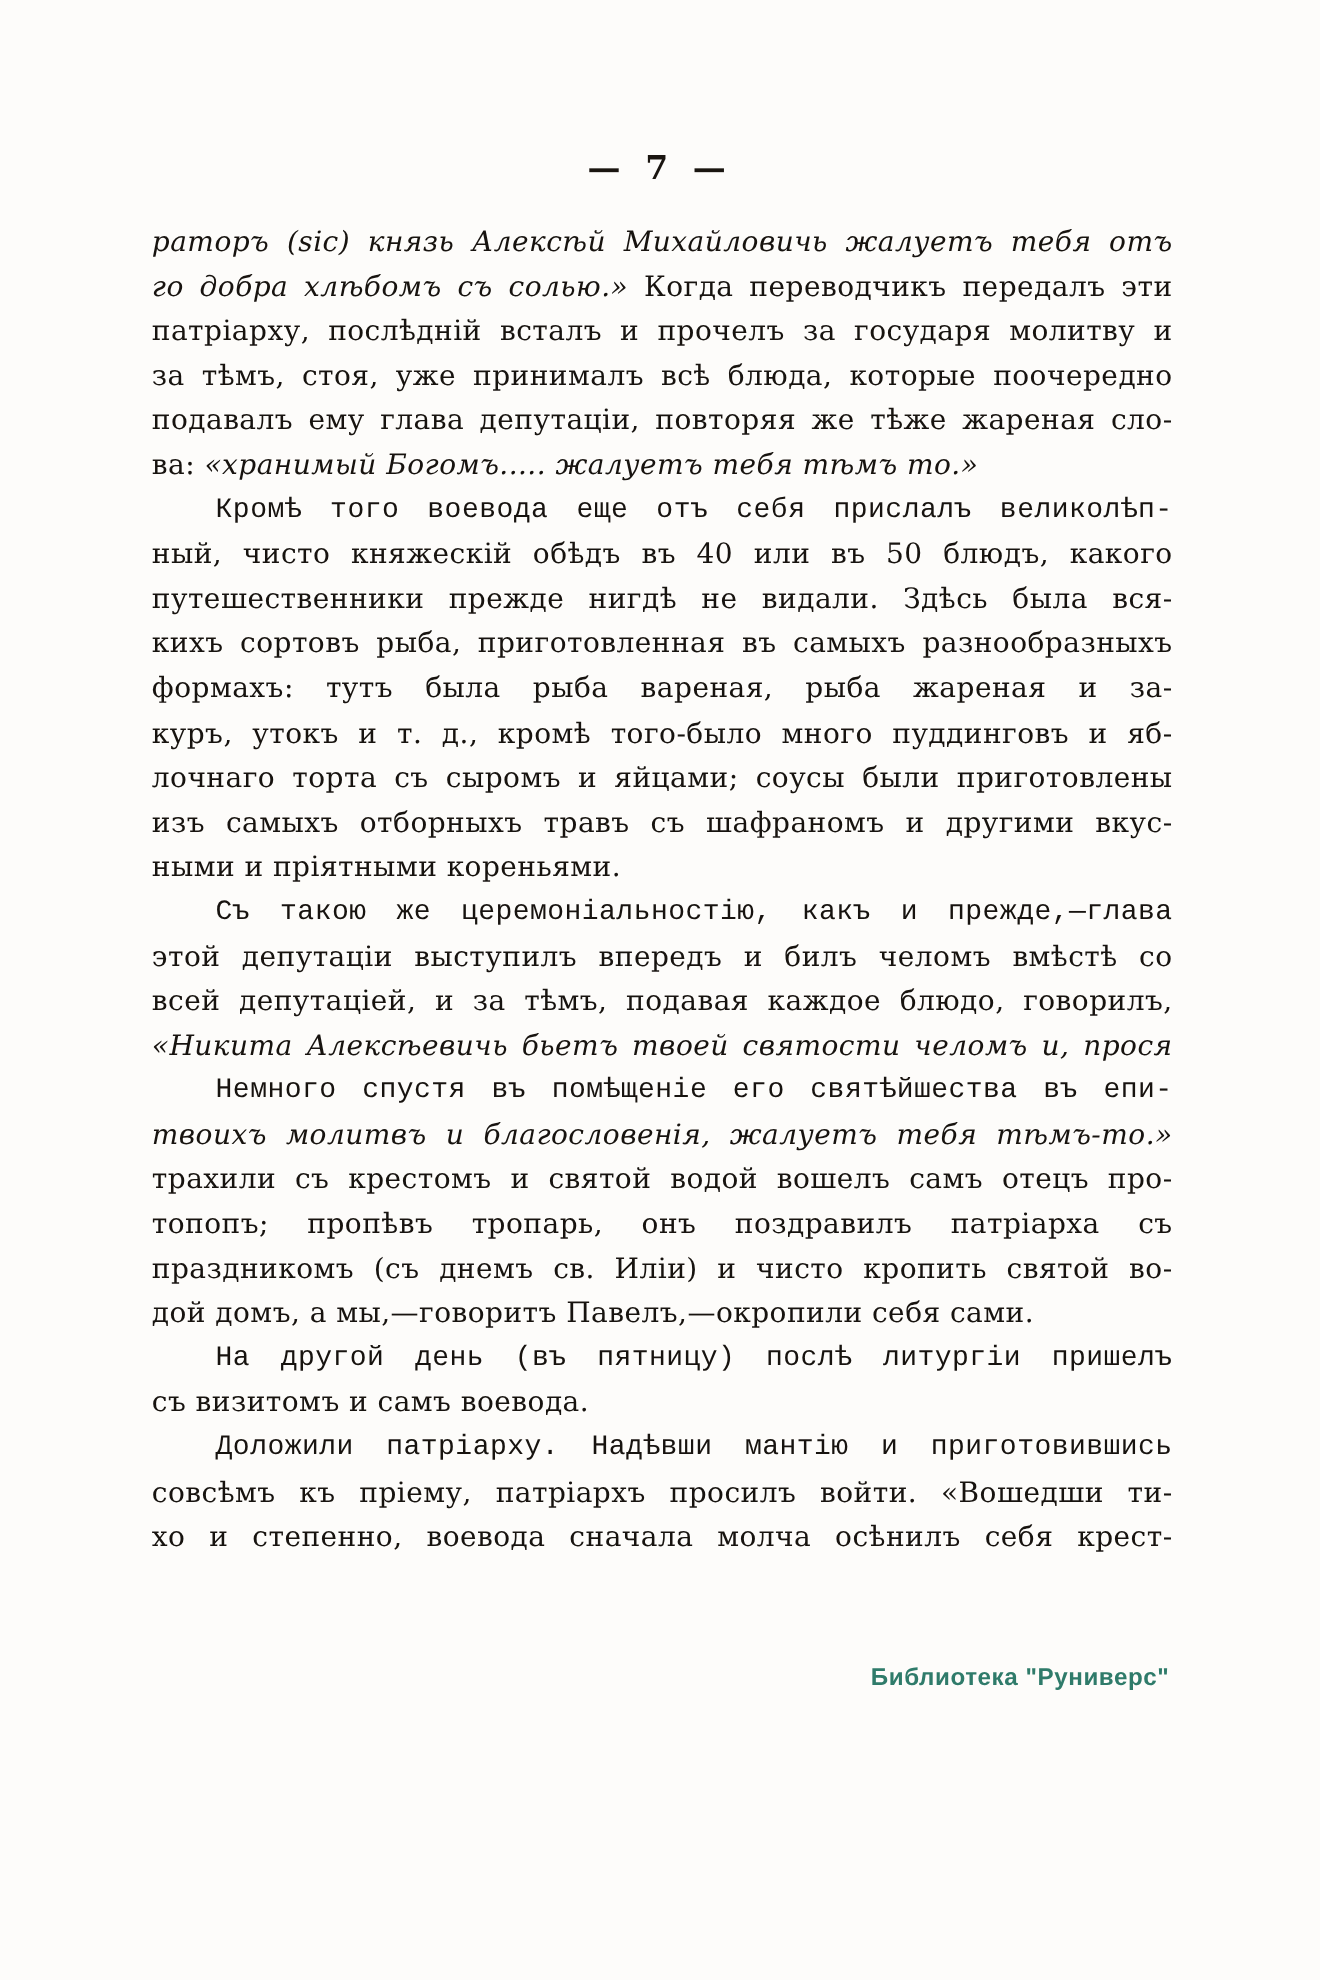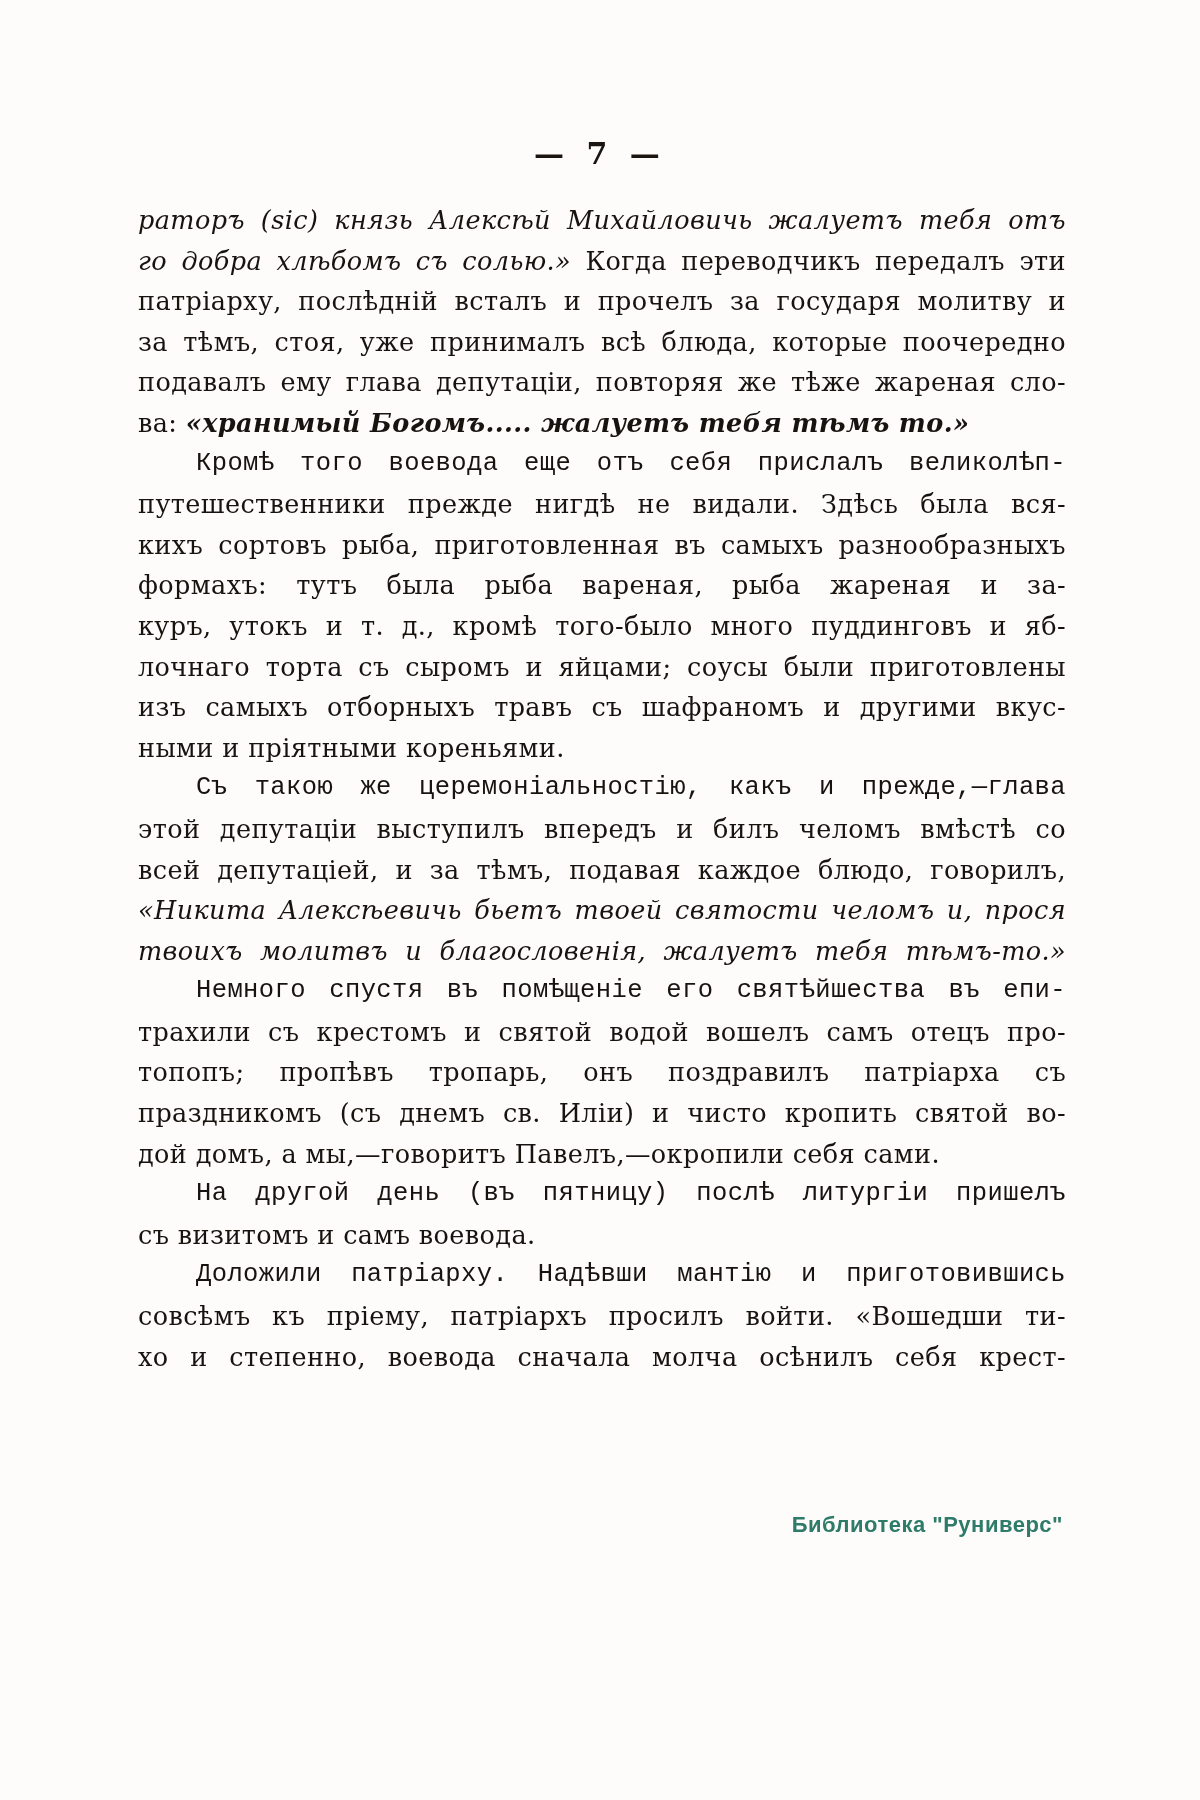--- a/index.html
+++ b/index.html
@@ -44,21 +44,21 @@
     overflow: hidden;
   }
   .line.last {
     text-align-last: left;
   }
   .line.indent {
     text-indent: 58px;
     font-family: Liberation Mono, monospace;
   }
   .line .it { font-style: italic; }
-  .line .bd { font-weight: bold; }
+  .line .bd { font-weight: normal; }
   .watermark {
     position: absolute;
     top: 1512px;
     right: 137px;
     font-family: "Liberation Sans", "DejaVu Sans", sans-serif;
     font-size: 22px;
     font-weight: bold;
     color: #2f7b6a;
     letter-spacing: 0.5px;
   }
@@ -70,33 +70,34 @@
   <div class="page-header">— 7 —</div>
 
   <div class="text-block" id="text-block">
       <div class="line"><span class="it">раторъ (sic) князь Алексѣй Михайловичь жалуетъ тебя отъ свое-</span></div>
       <div class="line"><span class="it">го добра хлѣбомъ съ солью.» </span><span>Когда переводчикъ передалъ эти слова</span></div>
       <div class="line"><span>патріарху, послѣдній всталъ и прочелъ за государя молитву и</span></div>
       <div class="line"><span>за тѣмъ, стоя, уже принималъ всѣ блюда, которые поочередно</span></div>
       <div class="line"><span>подавалъ ему глава депутаціи, повторяя же тѣже жареная сло-</span></div>
       <div class="line last"><span>ва: </span><span class="it bd">«хранимый Богомъ..... жалуетъ тебя тѣмъ то.»</span></div>
       <div class="line indent"><span>Кромѣ того воевода еще отъ себя прислалъ великолѣп-</span></div>
+      <div class="line"><span>ный, чисто княжескій обѣдъ въ 40 или въ 50 блюдъ, какого</span></div>
       <div class="line"><span>путешественники прежде нигдѣ не видали. Здѣсь была вся-</span></div>
       <div class="line"><span>кихъ сортовъ рыба, приготовленная въ самыхъ разнообразныхъ</span></div>
       <div class="line"><span>формахъ: тутъ была рыба вареная, рыба жареная и за-</span></div>
       <div class="line"><span>куръ, утокъ и т. д., кромѣ того-было много пуддинговъ и яб-</span></div>
       <div class="line"><span>лочнаго торта съ сыромъ и яйцами; соусы были приготовлены</span></div>
       <div class="line"><span>изъ самыхъ отборныхъ травъ съ шафраномъ и другими вкус-</span></div>
       <div class="line last"><span>ными и пріятными кореньями.</span></div>
       <div class="line indent"><span>Съ такою же церемоніальностію, какъ и прежде,—глава</span></div>
       <div class="line"><span>этой депутаціи выступилъ впередъ и билъ челомъ вмѣстѣ со</span></div>
       <div class="line"><span>всей депутаціей, и за тѣмъ, подавая каждое блюдо, говорилъ,</span></div>
       <div class="line"><span class="it">«Никита Алексѣевичь бьетъ твоей святости челомъ и, прося</span></div>
+      <div class="line indent"><span>Немного спустя въ помѣщеніе его святѣйшества въ епи-</span></div>
       <div class="line"><span class="it">твоихъ молитвъ и благословенія, жалуетъ тебя тѣмъ-то.»</span></div>
-      <div class="line indent"><span>Немного спустя въ помѣщеніе его святѣйшества въ епи-</span></div>
       <div class="line"><span>трахили съ крестомъ и святой водой вошелъ самъ отецъ про-</span></div>
       <div class="line"><span>топопъ; пропѣвъ тропарь, онъ поздравилъ патріарха съ</span></div>
       <div class="line"><span>праздникомъ (съ днемъ св. Иліи) и чисто кропить святой во-</span></div>
       <div class="line last"><span>дой домъ, а мы,—говоритъ Павелъ,—окропили себя сами.</span></div>
       <div class="line indent"><span>На другой день (въ пятницу) послѣ литургіи пришелъ</span></div>
       <div class="line last"><span>съ визитомъ и самъ воевода.</span></div>
       <div class="line indent"><span>Доложили патріарху. Надѣвши мантію и приготовившись</span></div>
       <div class="line"><span>совсѣмъ къ пріему, патріархъ просилъ войти. «Вошедши ти-</span></div>
       <div class="line"><span>хо и степенно, воевода сначала молча осѣнилъ себя крест-</span></div>
     </div>

